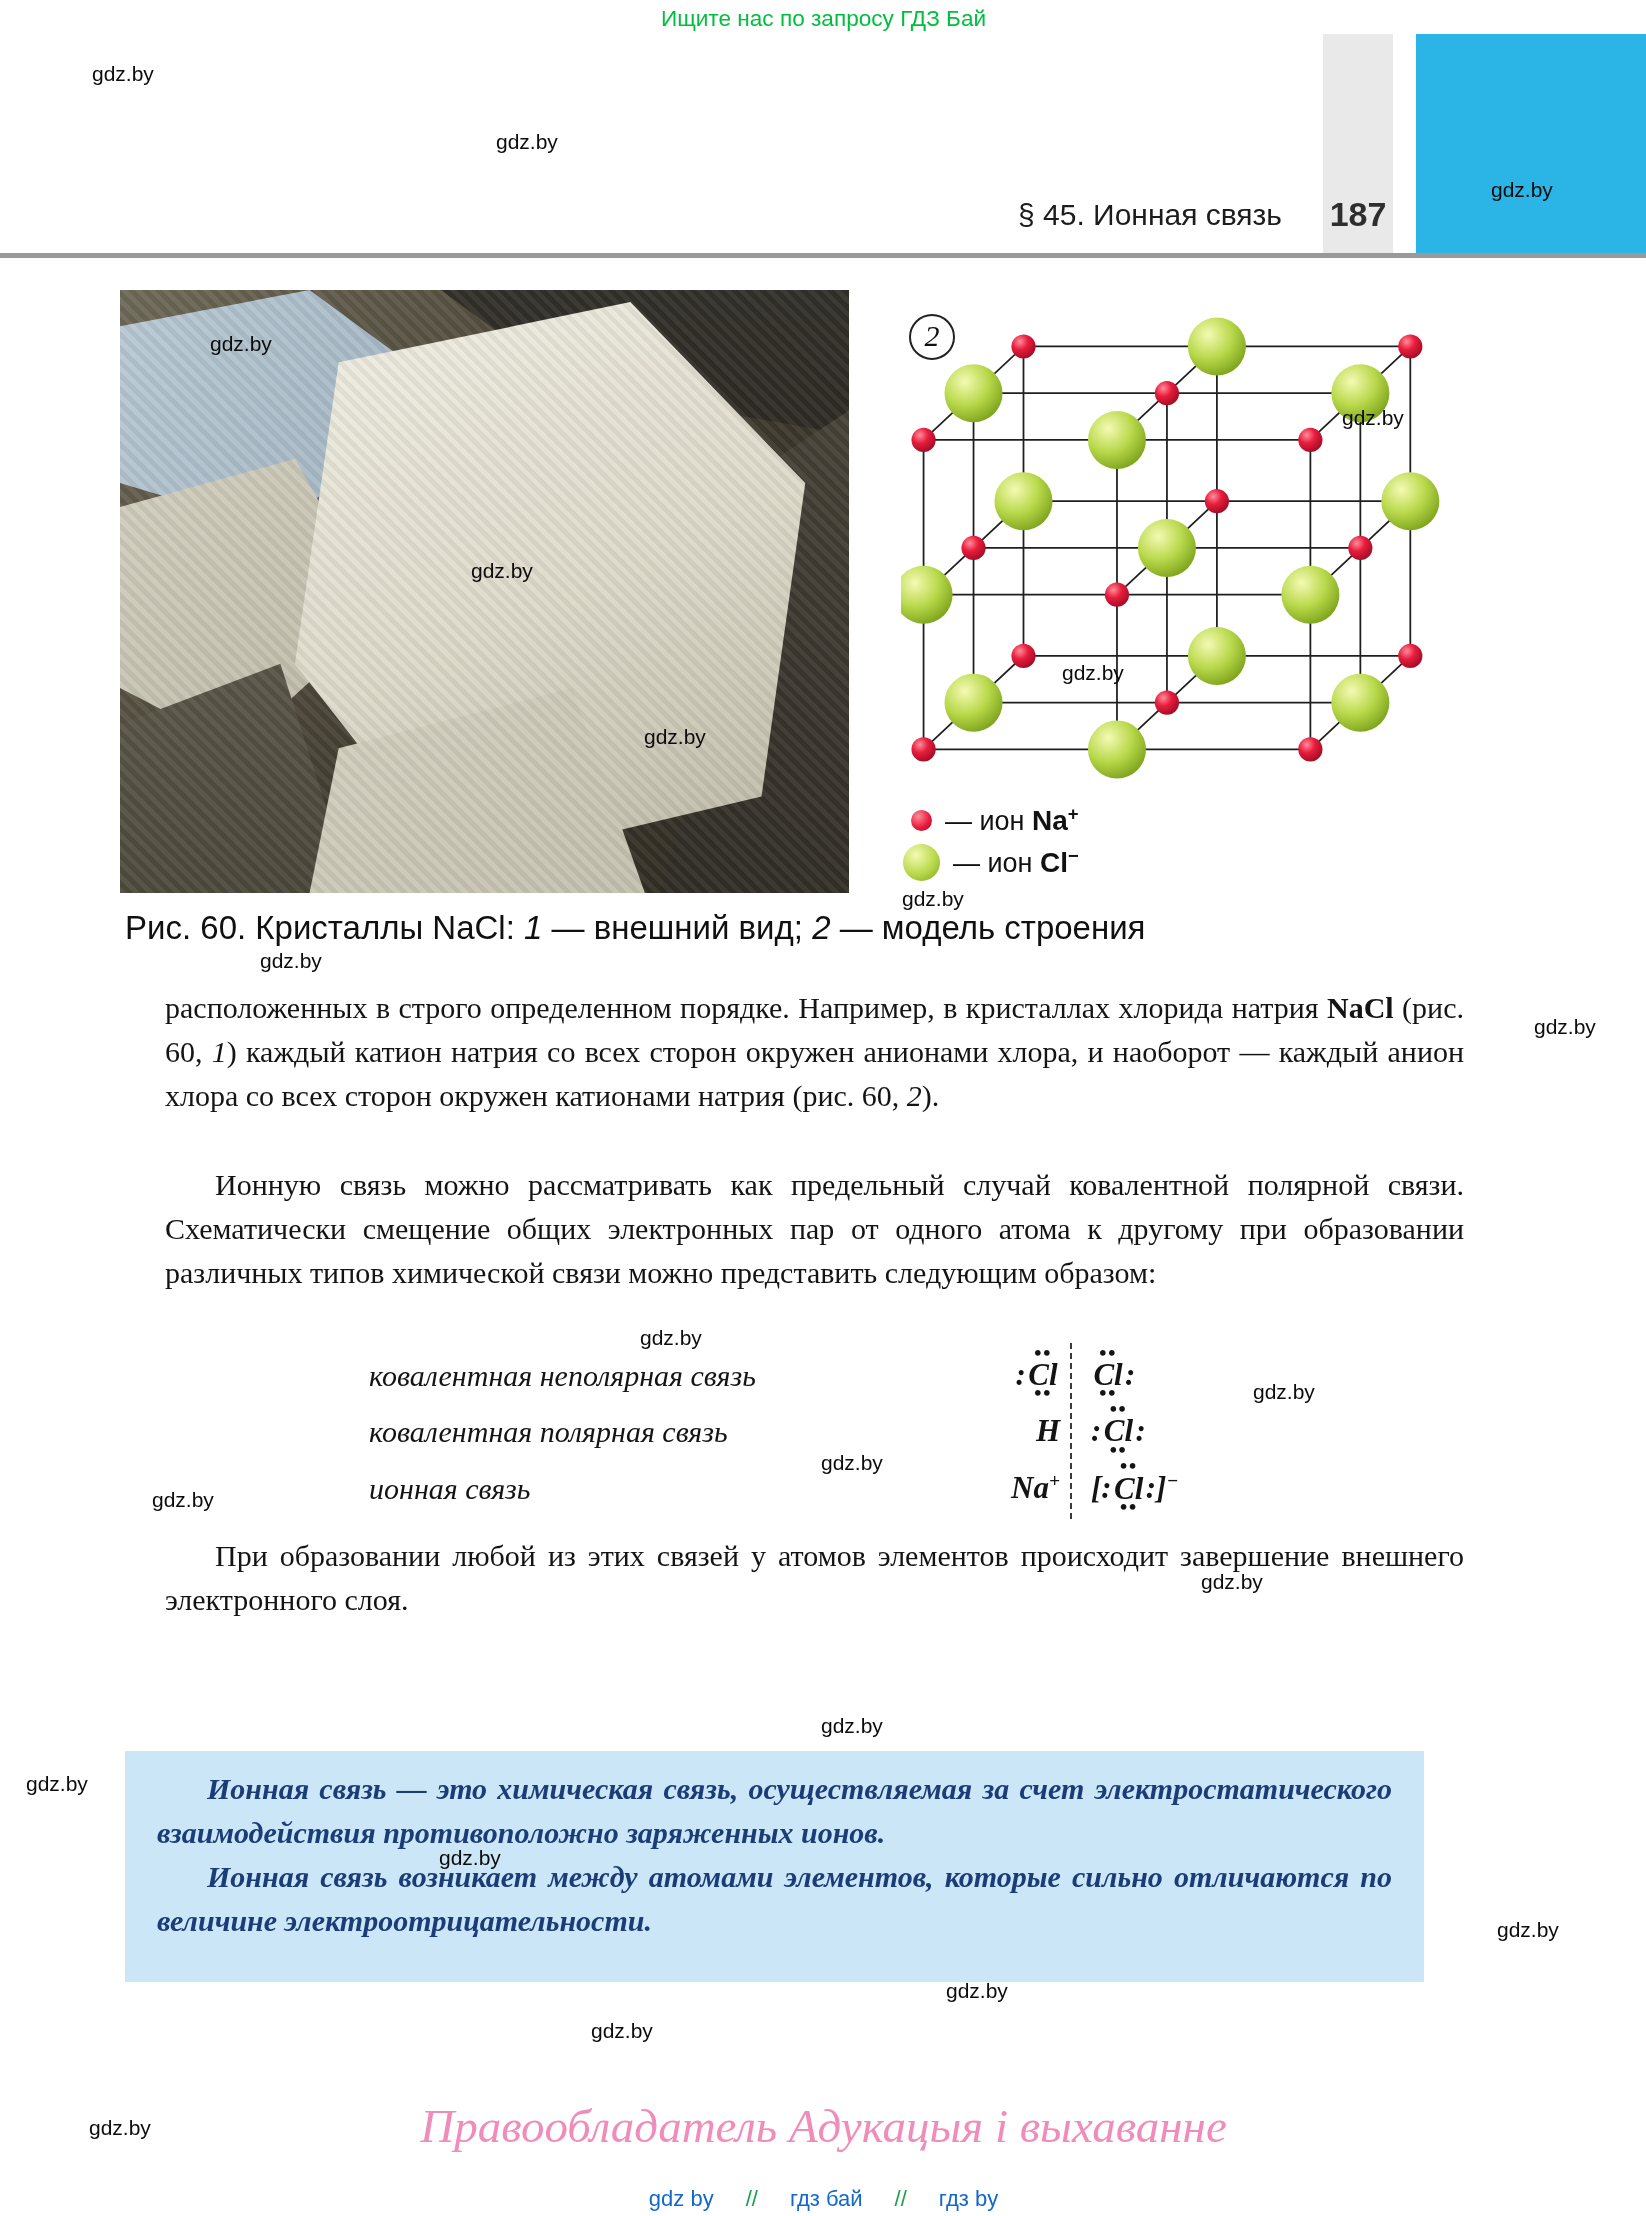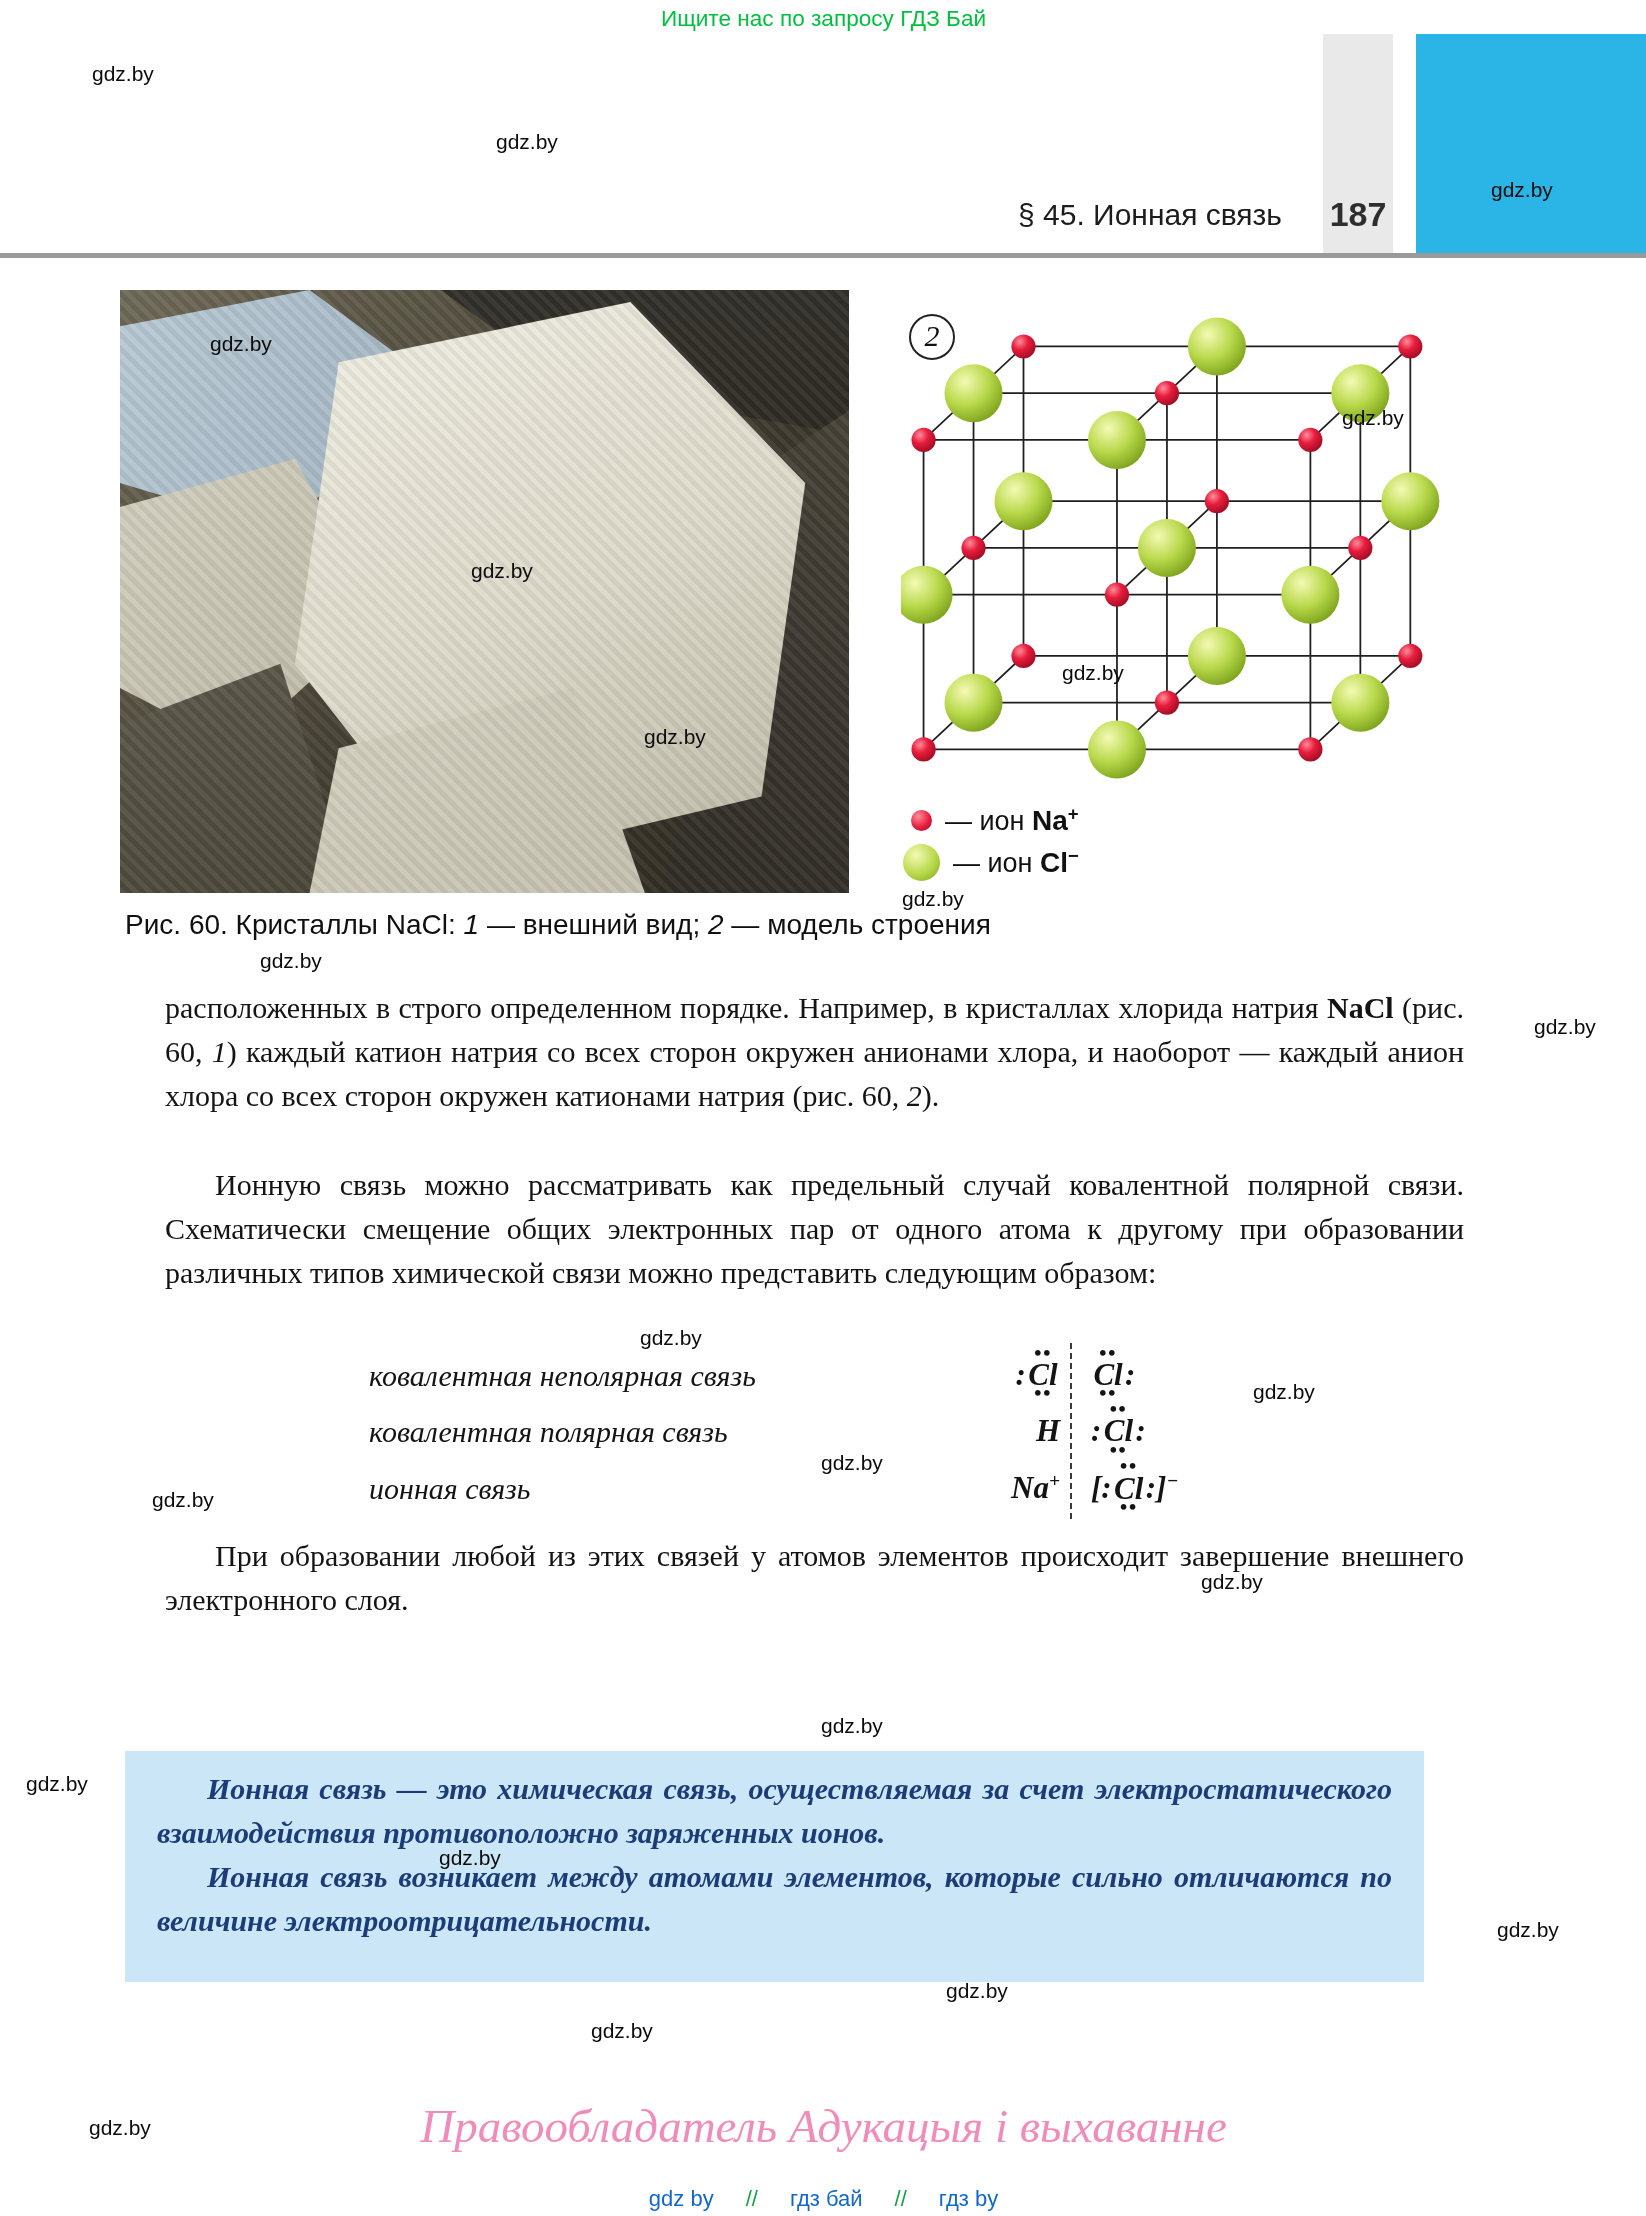--- a/index.html
+++ b/index.html
@@ -42,21 +42,21 @@
          font-family:"Liberation Serif",serif;font-size:30px;color:#111;background:#fff;z-index:6;}
   .legend{position:absolute;left:911px;top:799px;}
   .legend-row{display:flex;align-items:center;gap:13px;height:42px;}
   .dot{border-radius:50%;flex:0 0 auto;}
   .dot.na{width:21px;height:21px;background:radial-gradient(circle at 35% 30%,#ff8d9b,#e81d3d 55%,#9f0c24);}
   .dot.cl{width:37px;height:37px;background:radial-gradient(circle at 35% 30%,#f4fab4,#b8d84a 55%,#7da31c);margin-left:-8px;}
   .legend-label{font-size:27px;color:#111;}
   .legend-label b{font-size:28px;}
   .legend-label sup{font-size:18.5px;font-weight:bold;}
 
-  .caption{position:absolute;left:125px;top:909px;font-size:28px;color:#101010;}
+  .caption{position:absolute;left:125px;top:909px;font-size:33px;color:#101010;}
 
   
   .bodytext{position:absolute;left:125px;width:1299px;font-family:"Liberation Serif",serif;
             font-size:30px;line-height:44px;text-align:justify;color:#141414;margin-left:40px;}
   .ind{text-indent:50px;}
   #p1{top:986px;}
   #p2{top:1163px;}
   #p3{top:1534px;}
   #p4{top:1622px;}
 

